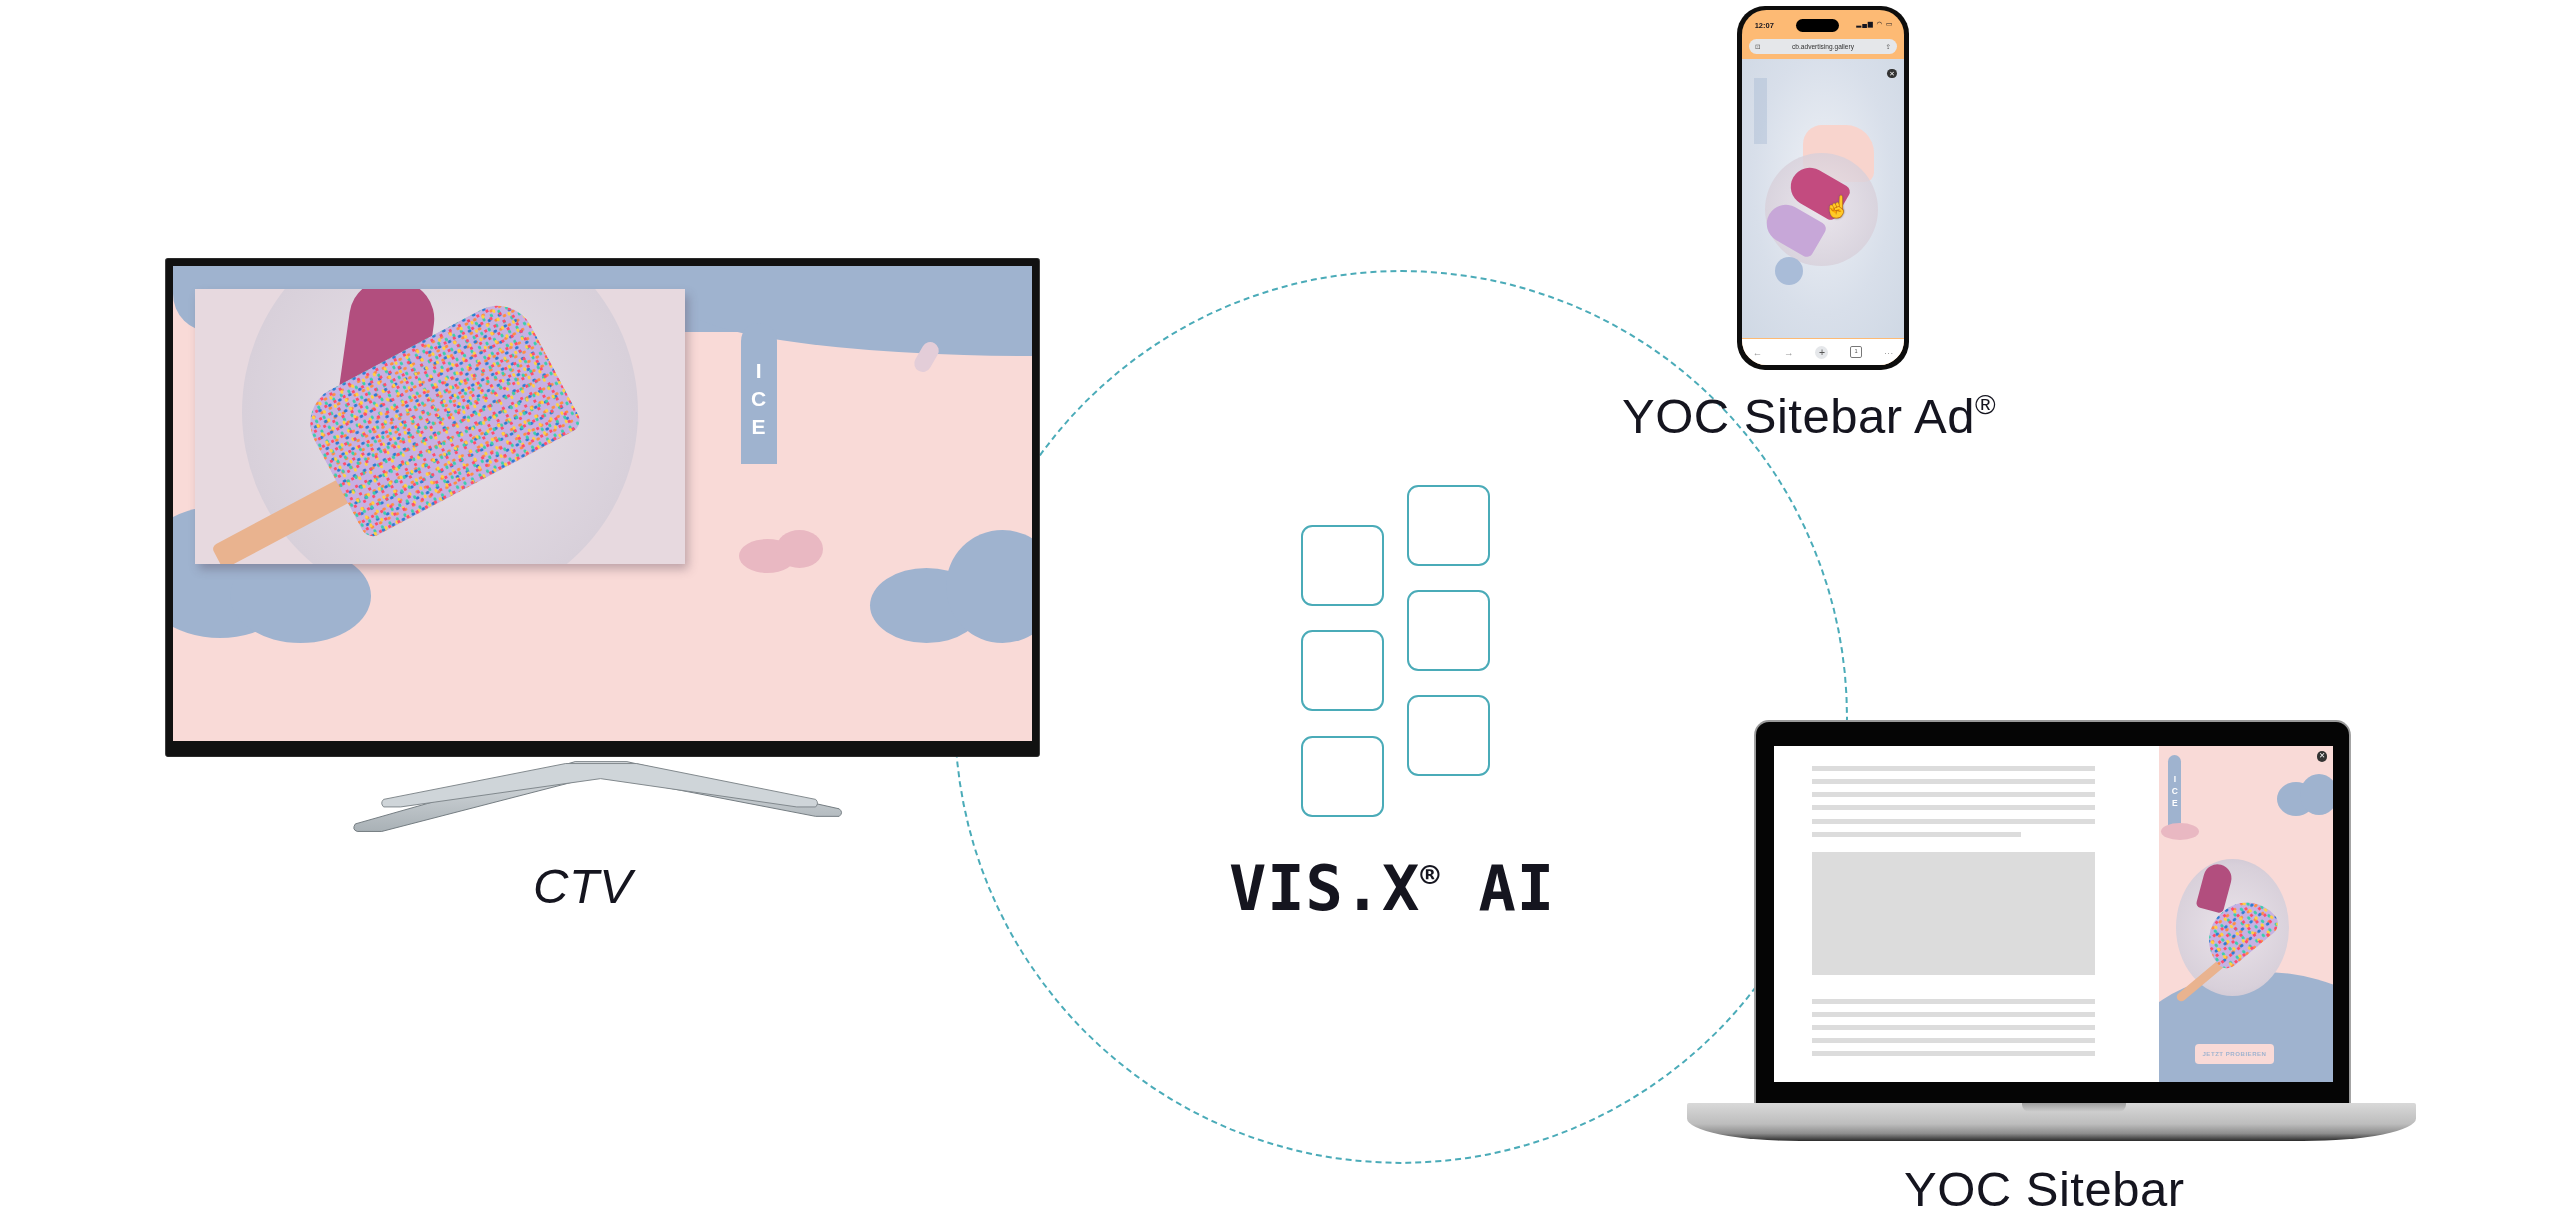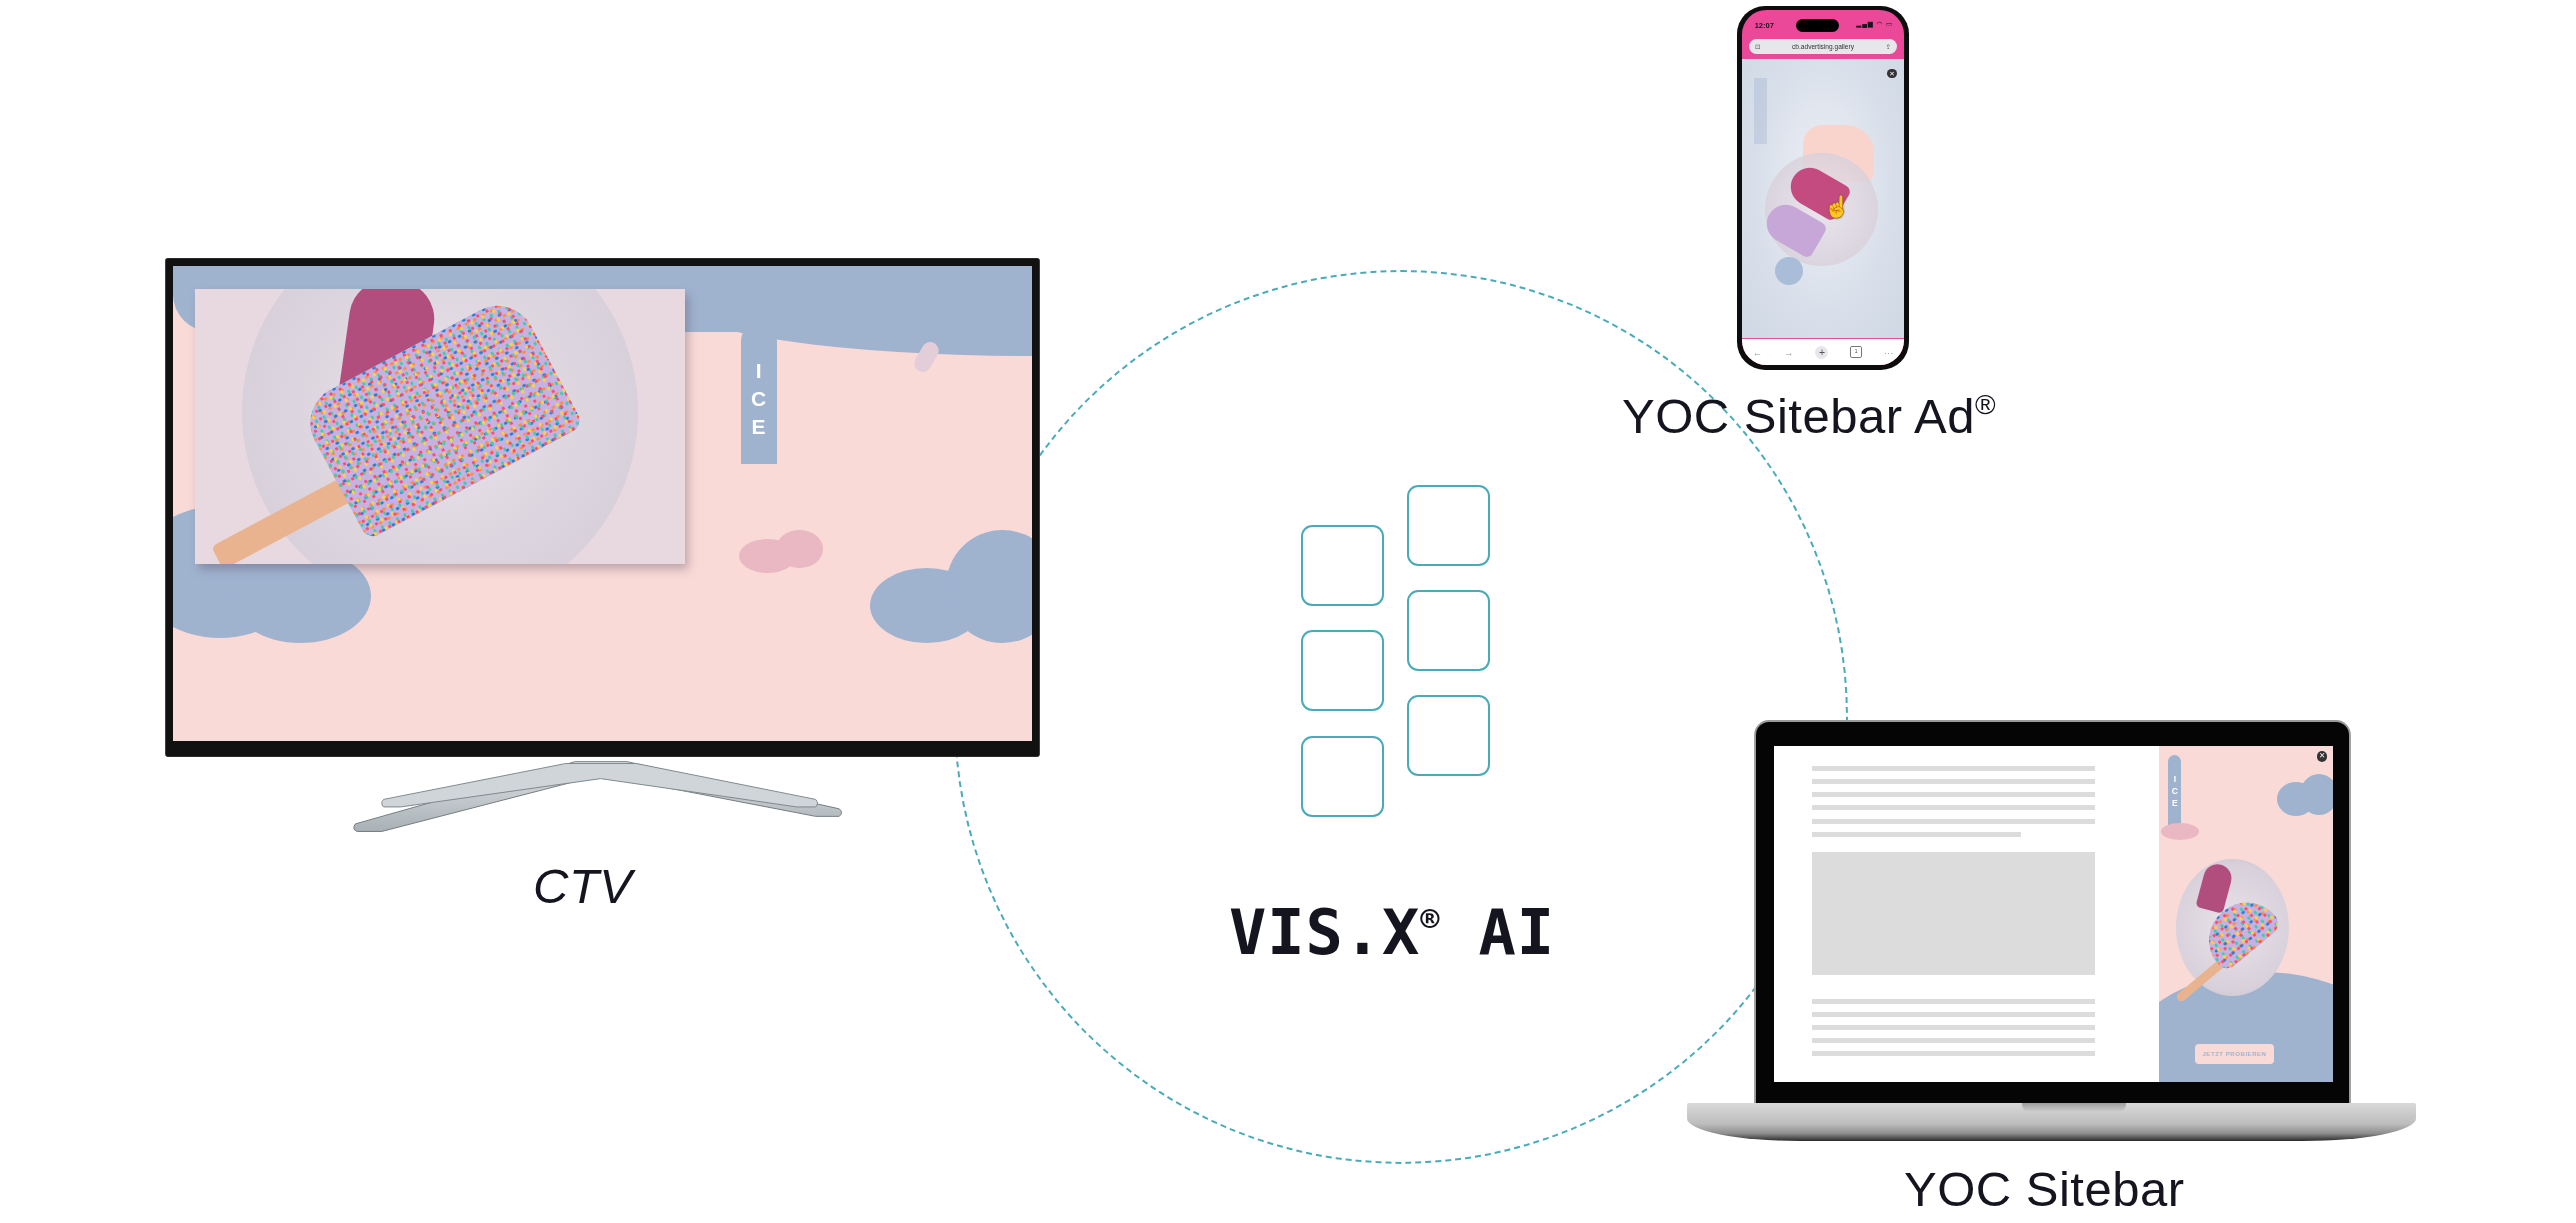--- a/index.html
+++ b/index.html
@@ -15,21 +15,21 @@
            white-space: nowrap; z-index: 6; background: transparent; }
   #lbl-ctv { left: 533px; top: 858px; font-style: italic; }
   #lbl-mystery { left: 1622px; top: 388px; }
   #lbl-sitebar { left: 1904px; top: 1161px; }
   sup.reg { font-size: 28px; vertical-align: 19px; }
 
   
   #visx { position: absolute; left: 1225px; top: 471px; width: 377px; height: 509px; z-index: 3; }
   .tile { position: absolute; width: 83px; height: 81px; border: 2.8px solid #4aabb8;
           border-radius: 11.3px; box-sizing: border-box; }
-  #visx-text { position: absolute; left: 1229px; top: 896px; font-family: "DejaVu Sans Mono", monospace;
+  #visx-text { position: absolute; left: 1229px; top: 852px; font-family: "DejaVu Sans Mono", monospace;
                font-weight: 700; font-size: 62px; color: #15151f; letter-spacing: 0.9px; z-index: 3; white-space: nowrap; }
   #visx-text .reg { font-size: 32px; vertical-align: 24.5px; }
 
   
   #tv { position: absolute; left: 166px; top: 259px; width: 873px; height: 497px; background: #111;
         border-radius: 1.9px; z-index: 4; box-shadow: 0 0 0 0.9px #2b2b2b; }
   #tv-screen { position: absolute; left: 6.6px; top: 6.6px; right: 6.6px; bottom: 15px; background: #f9dad7; overflow: hidden; }
   .tv-band { position: absolute; left: 0; top: 0; width: 100%; height: 66px; background: #9fb3cf;
              border-bottom-left-radius: 38px 38px; }
   .tv-band2 { position: absolute; right: 0; top: 38px; width: 349px; height: 52px; background: #9fb3cf;
@@ -39,21 +39,21 @@
   .ice-pill { position: absolute; background: #9fb3cf; border-radius: 34px 34px 0 0; }
   .ice-letter { position: absolute; color: #ffffff; font-weight: 700; text-align: center; }
   .cloud { position: absolute; background: #9fb3cf; border-radius: 50%; }
   .cloud-pink { position: absolute; background: #e9b8c2; border-radius: 50%; }
 
   #tv-stand { position: absolute; left: 344px; top: 754px; width: 515px; height: 87px; z-index: 3; }
 
   
   #phone { position: absolute; left: 1737px; top: 5.7px; width: 172px; height: 364px; background: #0d0d0d;
            border-radius: 28px; z-index: 4; }
-  #phone-screen { position: absolute; left: 4.7px; top: 4.7px; right: 4.7px; bottom: 4.7px; background: #ec4899;
+  #phone-screen { position: absolute; left: 4.7px; top: 4.7px; right: 4.7px; bottom: 4.7px; background: #fdba74;
                   border-radius: 24.5px; overflow: hidden; }
   .status-bar { position: absolute; left: 0; top: 0; width: 100%; height: 28px; font-size: 7.5px; }
   .status-time { position: absolute; left: 13px; top: 10.4px; font-weight: 700; font-size: 7.5px; }
   .island { position: absolute; left: 54px; top: 8.5px; width: 43px; height: 13px; background: #000; border-radius: 7.5px; }
   .status-icons { position: absolute; right: 11.3px; top: 9.4px; font-size: 6.6px; letter-spacing: 0.9px; }
   .url-bar { position: absolute; left: 7.5px; top: 29px; right: 7.5px; height: 15px; background: #e5e7ea;
              border-radius: 7.5px; font-size: 6.6px; text-align: center; line-height: 15px; color: #333; }
   .url-left { position: absolute; left: 5.7px; top: 0; font-size: 6.6px; color: #555; }
   .url-right { position: absolute; right: 5.7px; top: 0; font-size: 6.6px; color: #555; }
   #phone-ad { position: absolute; left: 0; top: 49px; width: 100%; height: 279px;

